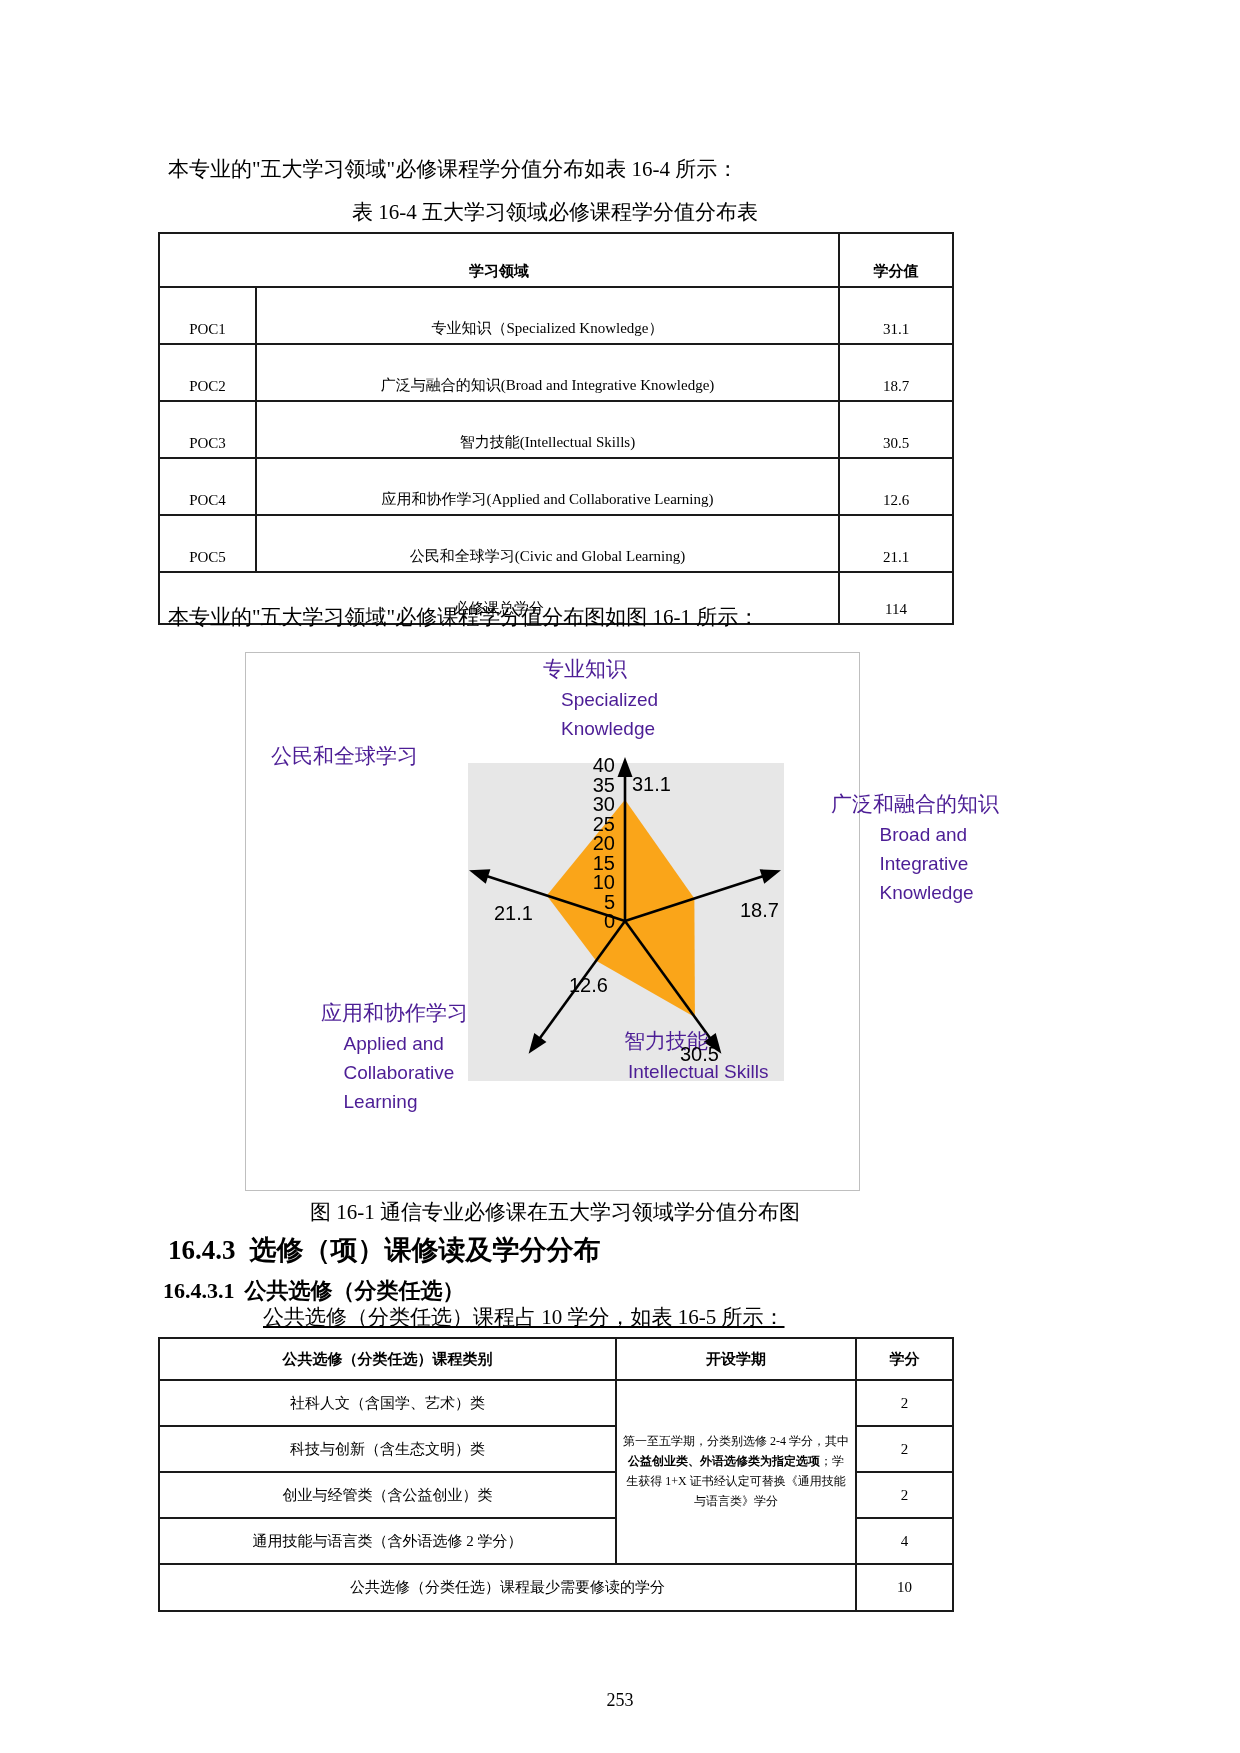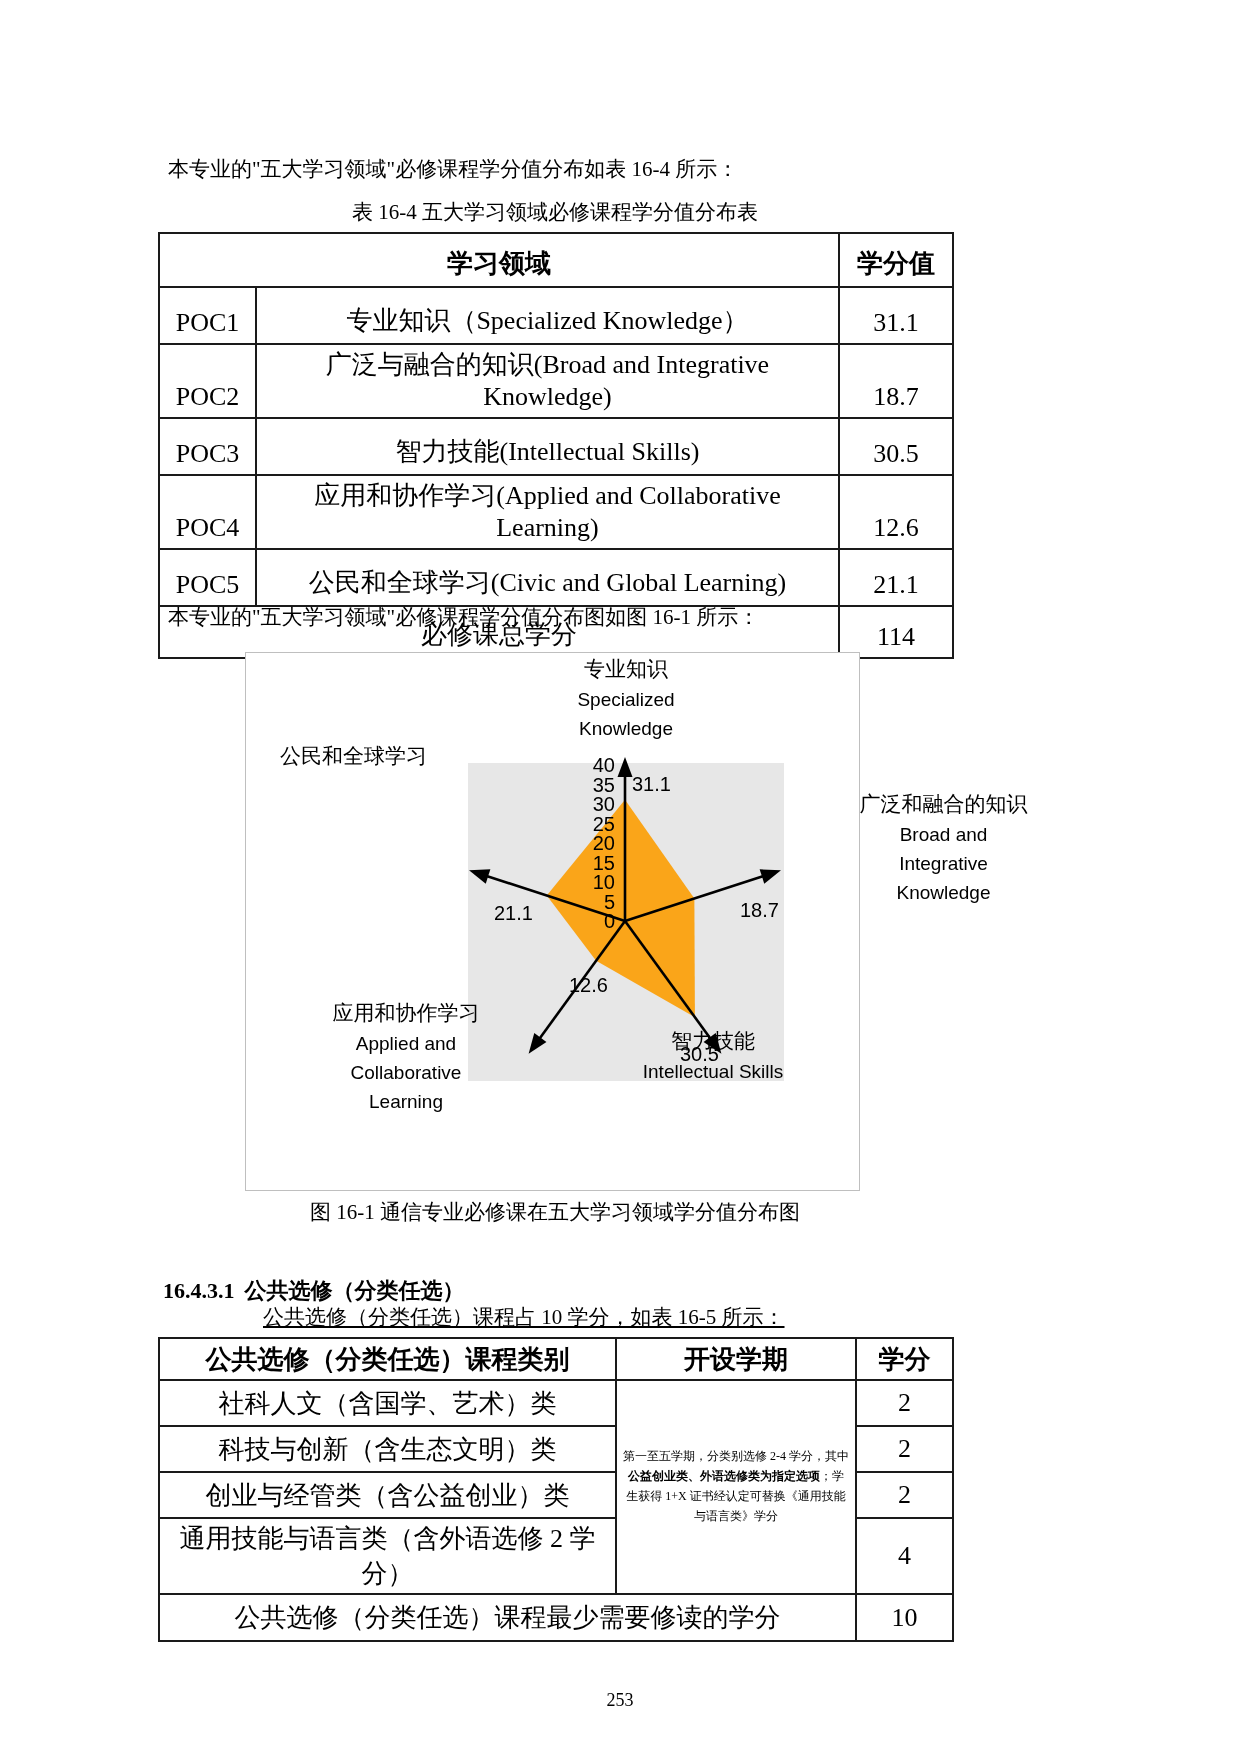--- a/index.html
+++ b/index.html
@@ -9,38 +9,38 @@
   .para{font-size:21px;line-height:1.4;}
   .caption{font-size:21px;text-align:center;}
   .h1{font-size:27px;font-weight:bold;}
   .h1 .num{font-family:"Liberation Serif","DejaVu Serif",serif;margin-right:14px;}
   .h1 .ttl{font-family:"Liberation Sans","DejaVu Sans",sans-serif;}
   .h2{font-size:22px;font-weight:bold;}
   .h2 .num{font-family:"Liberation Serif","DejaVu Serif",serif;margin-right:10px;}
   .h2 .ttl{font-family:"Liberation Sans","DejaVu Sans",sans-serif;}
   table.doc{border-collapse:collapse;table-layout:fixed;}
   table.doc td,table.doc th{border:2px solid #1a1a1a;font-weight:normal;
-        font-size:26px;text-align:center;overflow:hidden;}
+        font-size:15px;text-align:center;overflow:hidden;}
   table.doc th{font-weight:bold;}
   .t4 td,.t4 th{vertical-align:bottom;padding:2px 4px 5px 4px;}
   .t4 th{height:45px;}
   .t4 td.r{height:48px;}
   .t4 td.tot{height:43px;}
   .t5 td,.t5 th{vertical-align:middle;padding:2px 4px;font-size:20px;}
   .t5 th{height:36px;font-size:21px;margin-top:33px;}
   .t5 td.r{height:40px;}
   .t5 td.ft{height:41px;}
   .t5 td.note{font-size:12px;line-height:1.65;padding:2px 6px;}
   .t5 td.note b{font-weight:bold;}
   
   .figure{border:1px solid #bfbfbf;background:#fff;
           font-family:"Liberation Sans","DejaVu Sans",sans-serif;}
   .plotbg{position:absolute;left:222px;top:110px;width:316px;height:318px;background:#e7e7e7;}
   .figure svg{position:absolute;left:0;top:0;}
-  .cat{position:absolute;text-align:center;color:#000000;}
+  .cat{position:absolute;color:#4c1d95;}
   .cat .zh{font-family:"Liberation Serif","DejaVu Serif",serif;font-size:21px;line-height:31px;}
   .cat .en{font-size:19px;line-height:29px;margin:0 auto;}
   .vlab{position:absolute;font-size:20px;line-height:24px;}
   .tick{position:absolute;width:52px;text-align:right;font-size:20px;line-height:22px;}
   .pgnum{width:1240px;text-align:center;font-size:18px;}
 </style>
 </head>
 <body>
 
 <div class="page">
@@ -143,20 +143,23 @@
 
     <div class="vlab" style="left:386px;top:119px;">31.1</div>
     <div class="vlab" style="left:494px;top:245px;">18.7</div>
     <div class="vlab" style="left:434px;top:389px;">30.5</div>
     <div class="vlab" style="left:323px;top:320px;">12.6</div>
     <div class="vlab" style="left:248px;top:248px;">21.1</div>
   </div>
 
   <div class="abs caption" style="left:158px;top:1198px;width:794px;">图 16-1 通信专业必修课在五大学习领域学分值分布图</div>
 
+  <div class="abs h1" style="left:168px;top:1232px;">
+    <span class="num">16.4.3</span><span class="ttl">选修（项）课修读及学分分布</span>
+  </div>
   <div class="abs h2" style="left:163px;top:1276px;">
     <span class="num">16.4.3.1</span><span class="ttl">公共选修（分类任选）</span>
   </div>
 
   <div class="abs para" style="left:263px;top:1303px;width:840px;text-decoration:underline;">公共选修（分类任选）课程占 10 学分，如表 16-5 所示：</div>
 
   <table class="doc t5 abs" style="left:158px;top:1337px;width:794px;">
     <colgroup>
         <col style="width:457px">
         <col style="width:240px">

